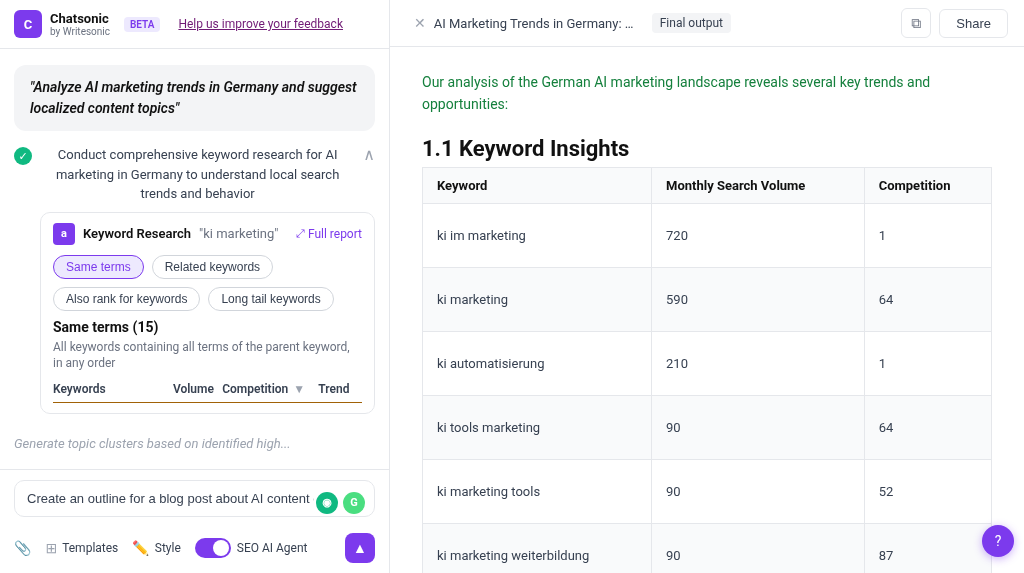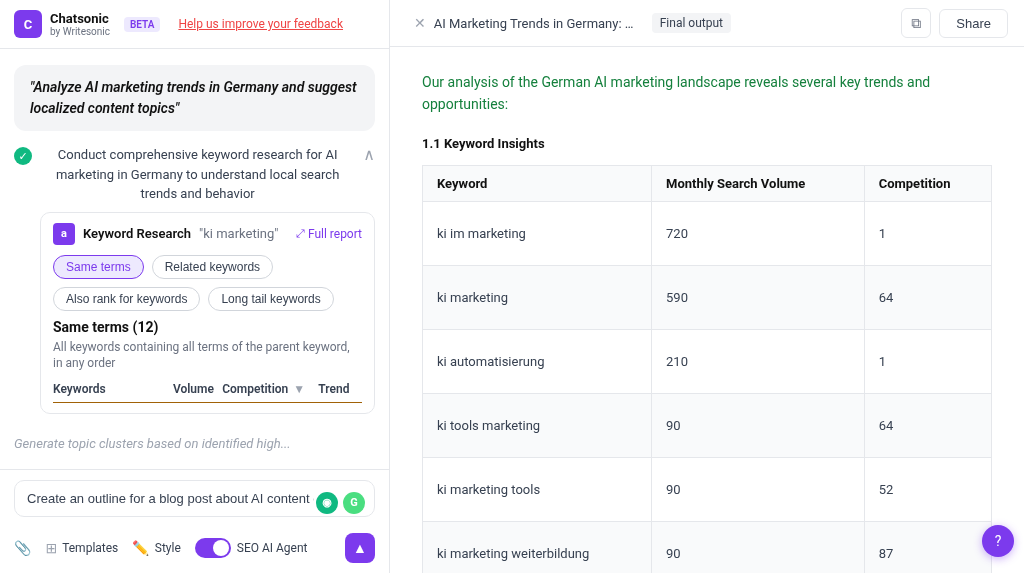--- a/index.html
+++ b/index.html
@@ -37,21 +37,21 @@
     .brand-sub { font-size: 10px; color: #6b7280; }
     .beta-badge {
       font-size: 10px;
       background: #ede9fe;
       color: #7c3aed;
       padding: 2px 6px;
       border-radius: 4px;
       font-weight: 600;
       margin-left: 6px;
     }
-    .feedback-link { margin-left: 10px; font-size: 12px; color: #ef4444; text-decoration: underline; cursor: pointer; text-align: center; }
+    .feedback-link { margin-left: 10px; font-size: 12px; color: #701a75; text-decoration: underline; cursor: pointer; text-align: center; }
 
     
     .chat-area {
       flex: 1;
       overflow-y: auto;
       padding: 16px 14px;
       display: flex;
       flex-direction: column;
       gap: 14px;
     }
@@ -379,24 +379,24 @@
       overflow-y: auto;
       padding: 24px 32px;
     }
     .content-intro {
       font-size: 14px;
       color: #15803d;
       line-height: 1.6;
       margin-bottom: 20px;
     }
     .section-title {
-      font-size: 13px;
+      font-size: 22px;
       font-weight: 700;
       color: #111;
-      margin-bottom: 14px;
+      margin-bottom: 6px;
     }
     .data-table {
       width: 100%;
       border-collapse: collapse;
       margin-bottom: 20px;
       font-size: 13px;
     }
     .data-table th {
       text-align: left;
       padding: 10px 14px;
@@ -496,21 +496,21 @@
             <span>Full report</span>
           </div>
         </div>
         <div class="tag-row">
           <button class="tag active">Same terms</button>
           <button class="tag">Related keywords</button>
           <button class="tag">Also rank for keywords</button>
           <button class="tag">Long tail keywords</button>
         </div>
         <div class="same-terms-section">
-          <div class="same-terms-title">Same terms (12)</div>
+          <div class="same-terms-title">Same terms (15)</div>
           <div class="same-terms-desc">All keywords containing all terms of the parent keyword, in any order</div>
           <div class="kw-table-header">
             <span>Keywords</span>
             <span>Volume</span>
             <span>Competition <span class="sort-indicator">▼</span></span>
             <span>Trend</span>
           </div>
         </div>
       </div>
     </div>

